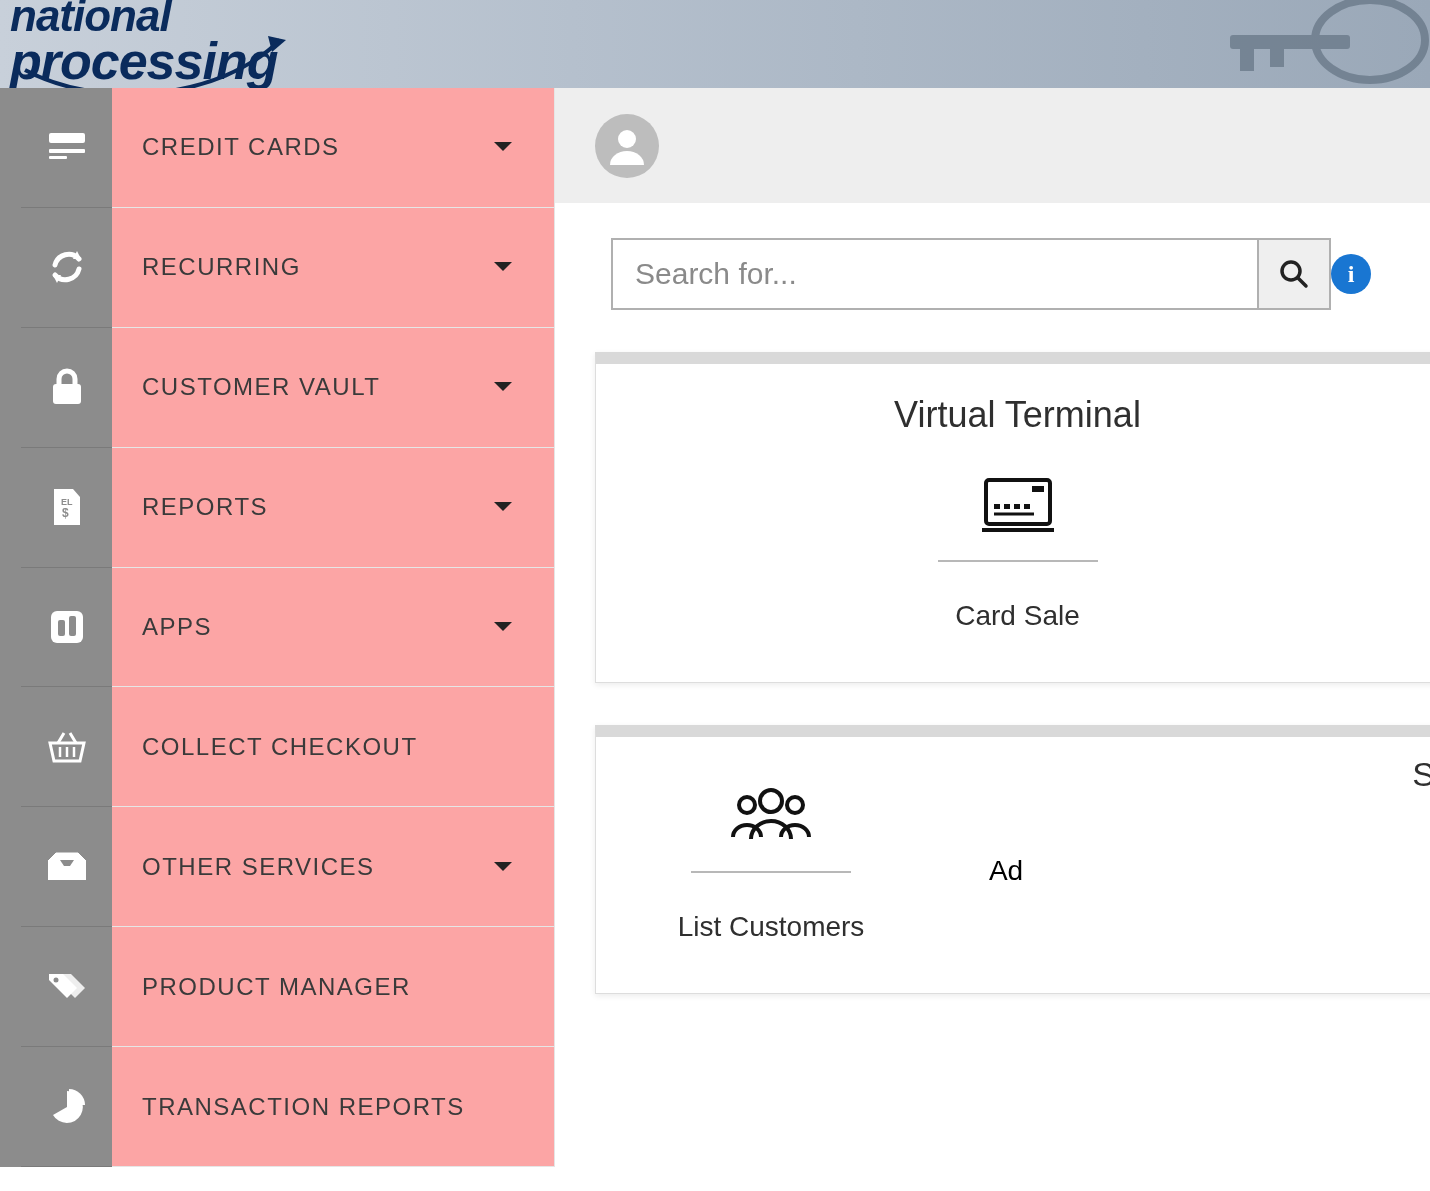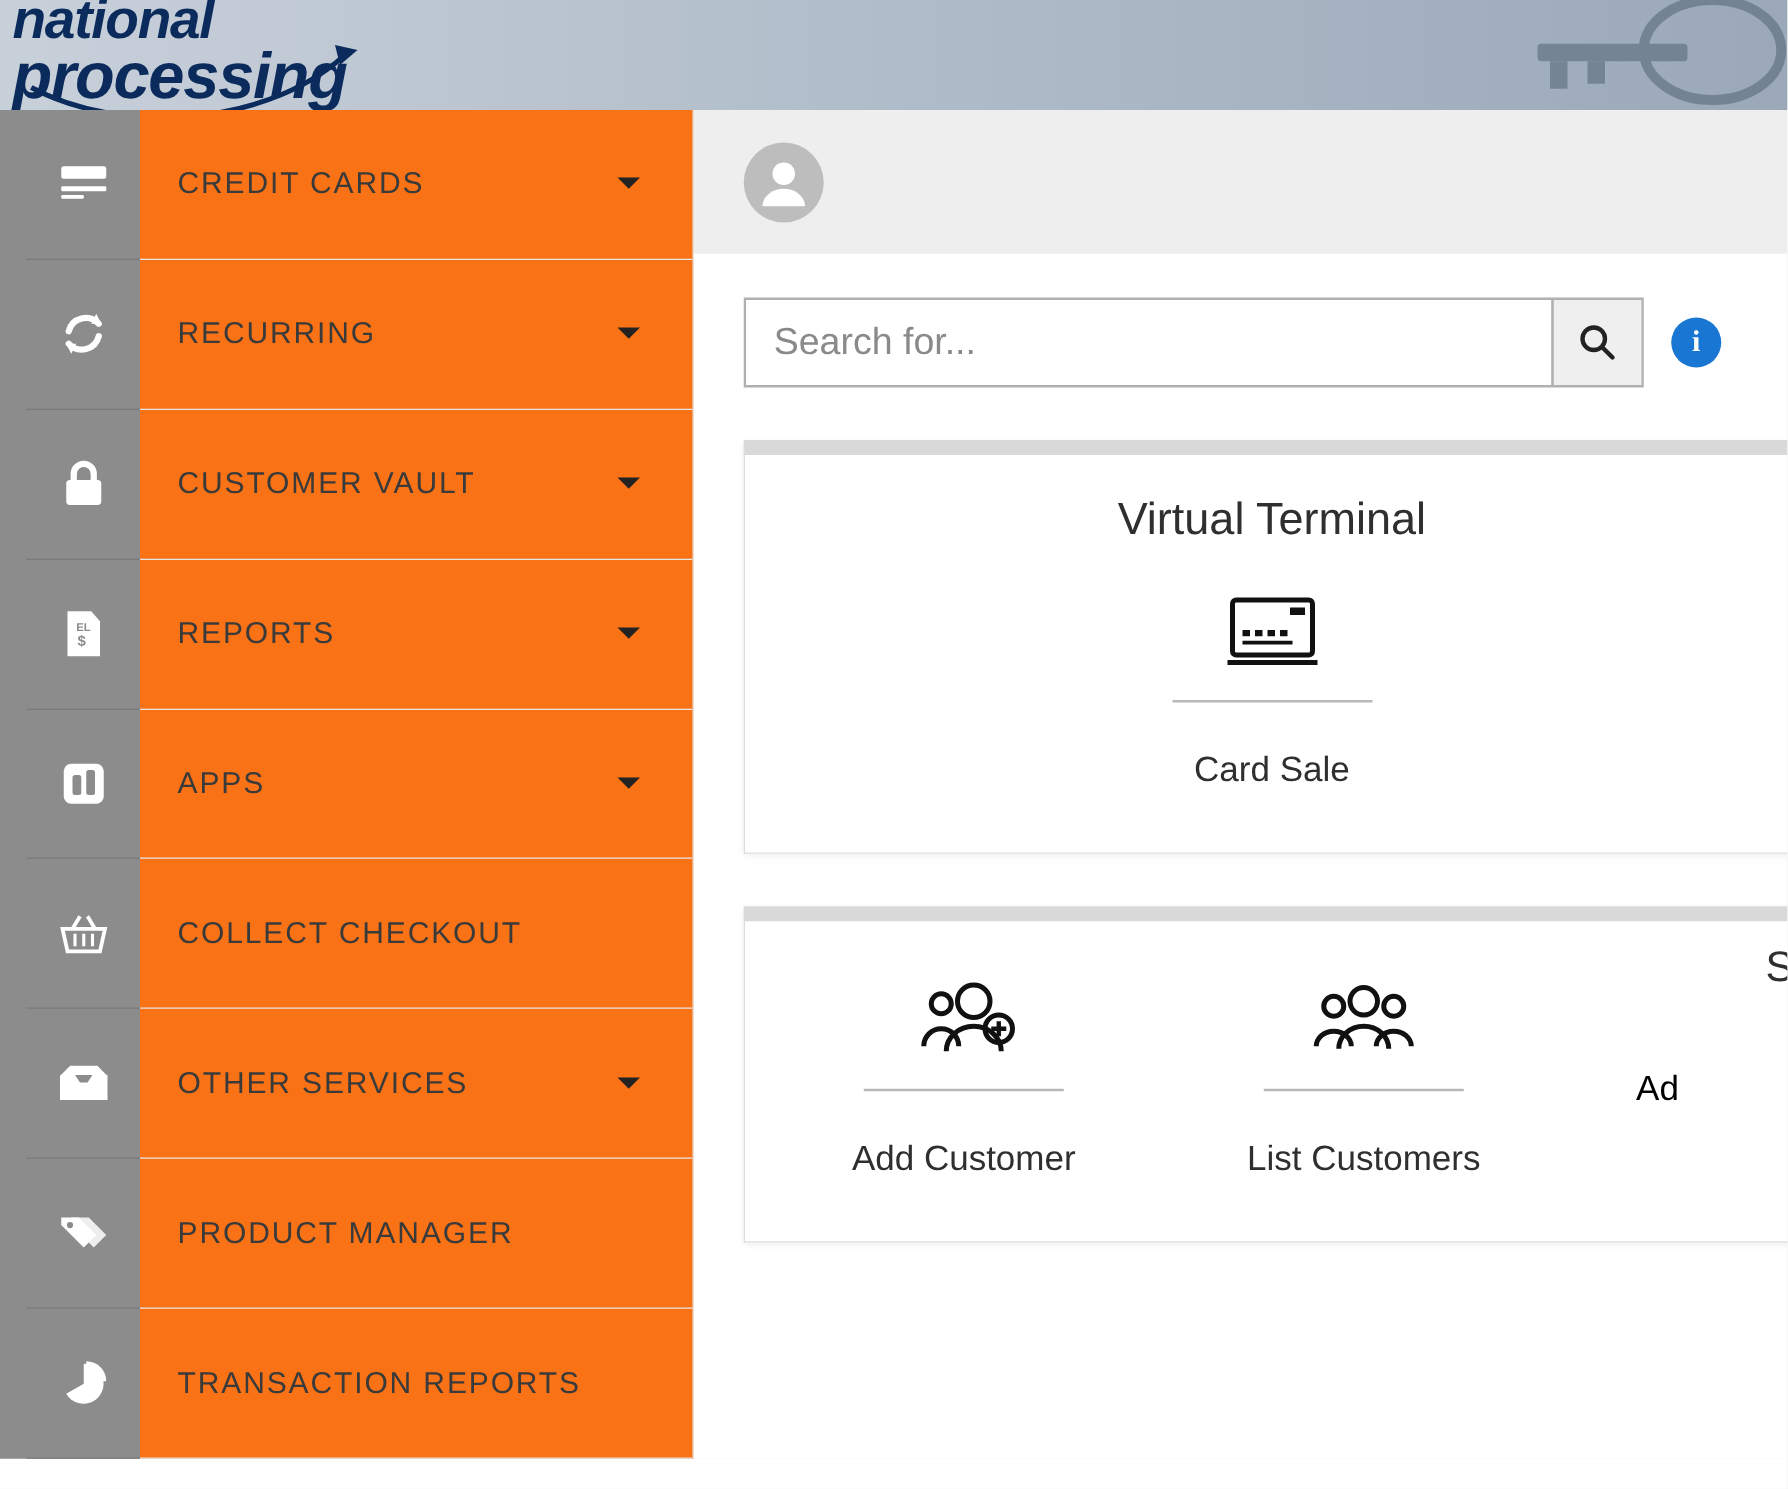--- a/index.html
+++ b/index.html
@@ -57,21 +57,21 @@
   .icon-rail .rail-cell {
     height: 120px;
     display: flex;
     align-items: center;
     justify-content: center;
     border-bottom: 1px solid #7a7a7a;
     color: #fff;
   }
   .nav-col {
     width: 443px;
-    background: #f97316;
+    background: #fca5a5;
     display: flex;
     flex-direction: column;
     border-right: 1px solid #e5e5e5;
   }
   .nav-item {
     height: 120px;
     display: flex;
     align-items: center;
     justify-content: space-between;
     padding: 0 40px 0 30px;
@@ -110,22 +110,22 @@
     justify-content: center;
   }
   .content-body {
     background: #fff;
     min-height: calc(100% - 115px);
     padding: 35px 0 0 40px;
   }
   .search-row {
     display: flex;
     align-items: center;
-    gap: 22px;
     padding-right: 24px;
+    margin-left: 16px;
   }
   .search-wrap {
     display: flex;
     border: 2px solid #b0b0b0;
     height: 72px;
     flex: 1;
     max-width: 720px;
   }
   .search-input {
     flex: 1;
@@ -429,35 +429,20 @@
             </div>
             <div class="divider"></div>
             <div class="tile-label">Card Sale</div>
           </div>
         </div>
       </div>
 
       <div class="panel2">
         <span class="cut-off-letter">S</span>
         <div class="panel-items left-align">
-          <div class="tile">
-            <div class="tile-icon">
-              <svg width="100" height="70" viewBox="0 0 100 70">
-                <circle cx="32" cy="22" r="8" fill="none" stroke="#111" stroke-width="4"></circle>
-                <path d="M18 56 a14 14 0 0 1 28 0" fill="none" stroke="#111" stroke-width="4"></path>
-                <circle cx="58" cy="20" r="13" fill="none" stroke="#111" stroke-width="4"></circle>
-                <path d="M36 60 a22 20 0 0 1 44 0" fill="none" stroke="#111" stroke-width="4"></path>
-                <circle cx="78" cy="42" r="11" fill="none" stroke="#111" stroke-width="4"></circle>
-                <line x1="78" y1="36" x2="78" y2="48" stroke="#111" stroke-width="3.5"></line>
-                <line x1="72" y1="42" x2="84" y2="42" stroke="#111" stroke-width="3.5"></line>
-              </svg>
-            </div>
-            <div class="divider"></div>
-            <div class="tile-label">Add Customer</div>
-          </div>
 
           <div class="tile">
             <div class="tile-icon">
               <svg width="104" height="70" viewBox="0 0 104 70">
                 <circle cx="28" cy="24" r="8" fill="none" stroke="#111" stroke-width="4"></circle>
                 <circle cx="52" cy="20" r="11" fill="none" stroke="#111" stroke-width="4"></circle>
                 <circle cx="76" cy="24" r="8" fill="none" stroke="#111" stroke-width="4"></circle>
                 <path d="M14 56 a14 12 0 0 1 28 0" fill="none" stroke="#111" stroke-width="4"></path>
                 <path d="M32 58 a20 18 0 0 1 40 0" fill="none" stroke="#111" stroke-width="4"></path>
                 <path d="M62 56 a14 12 0 0 1 28 0" fill="none" stroke="#111" stroke-width="4"></path>

